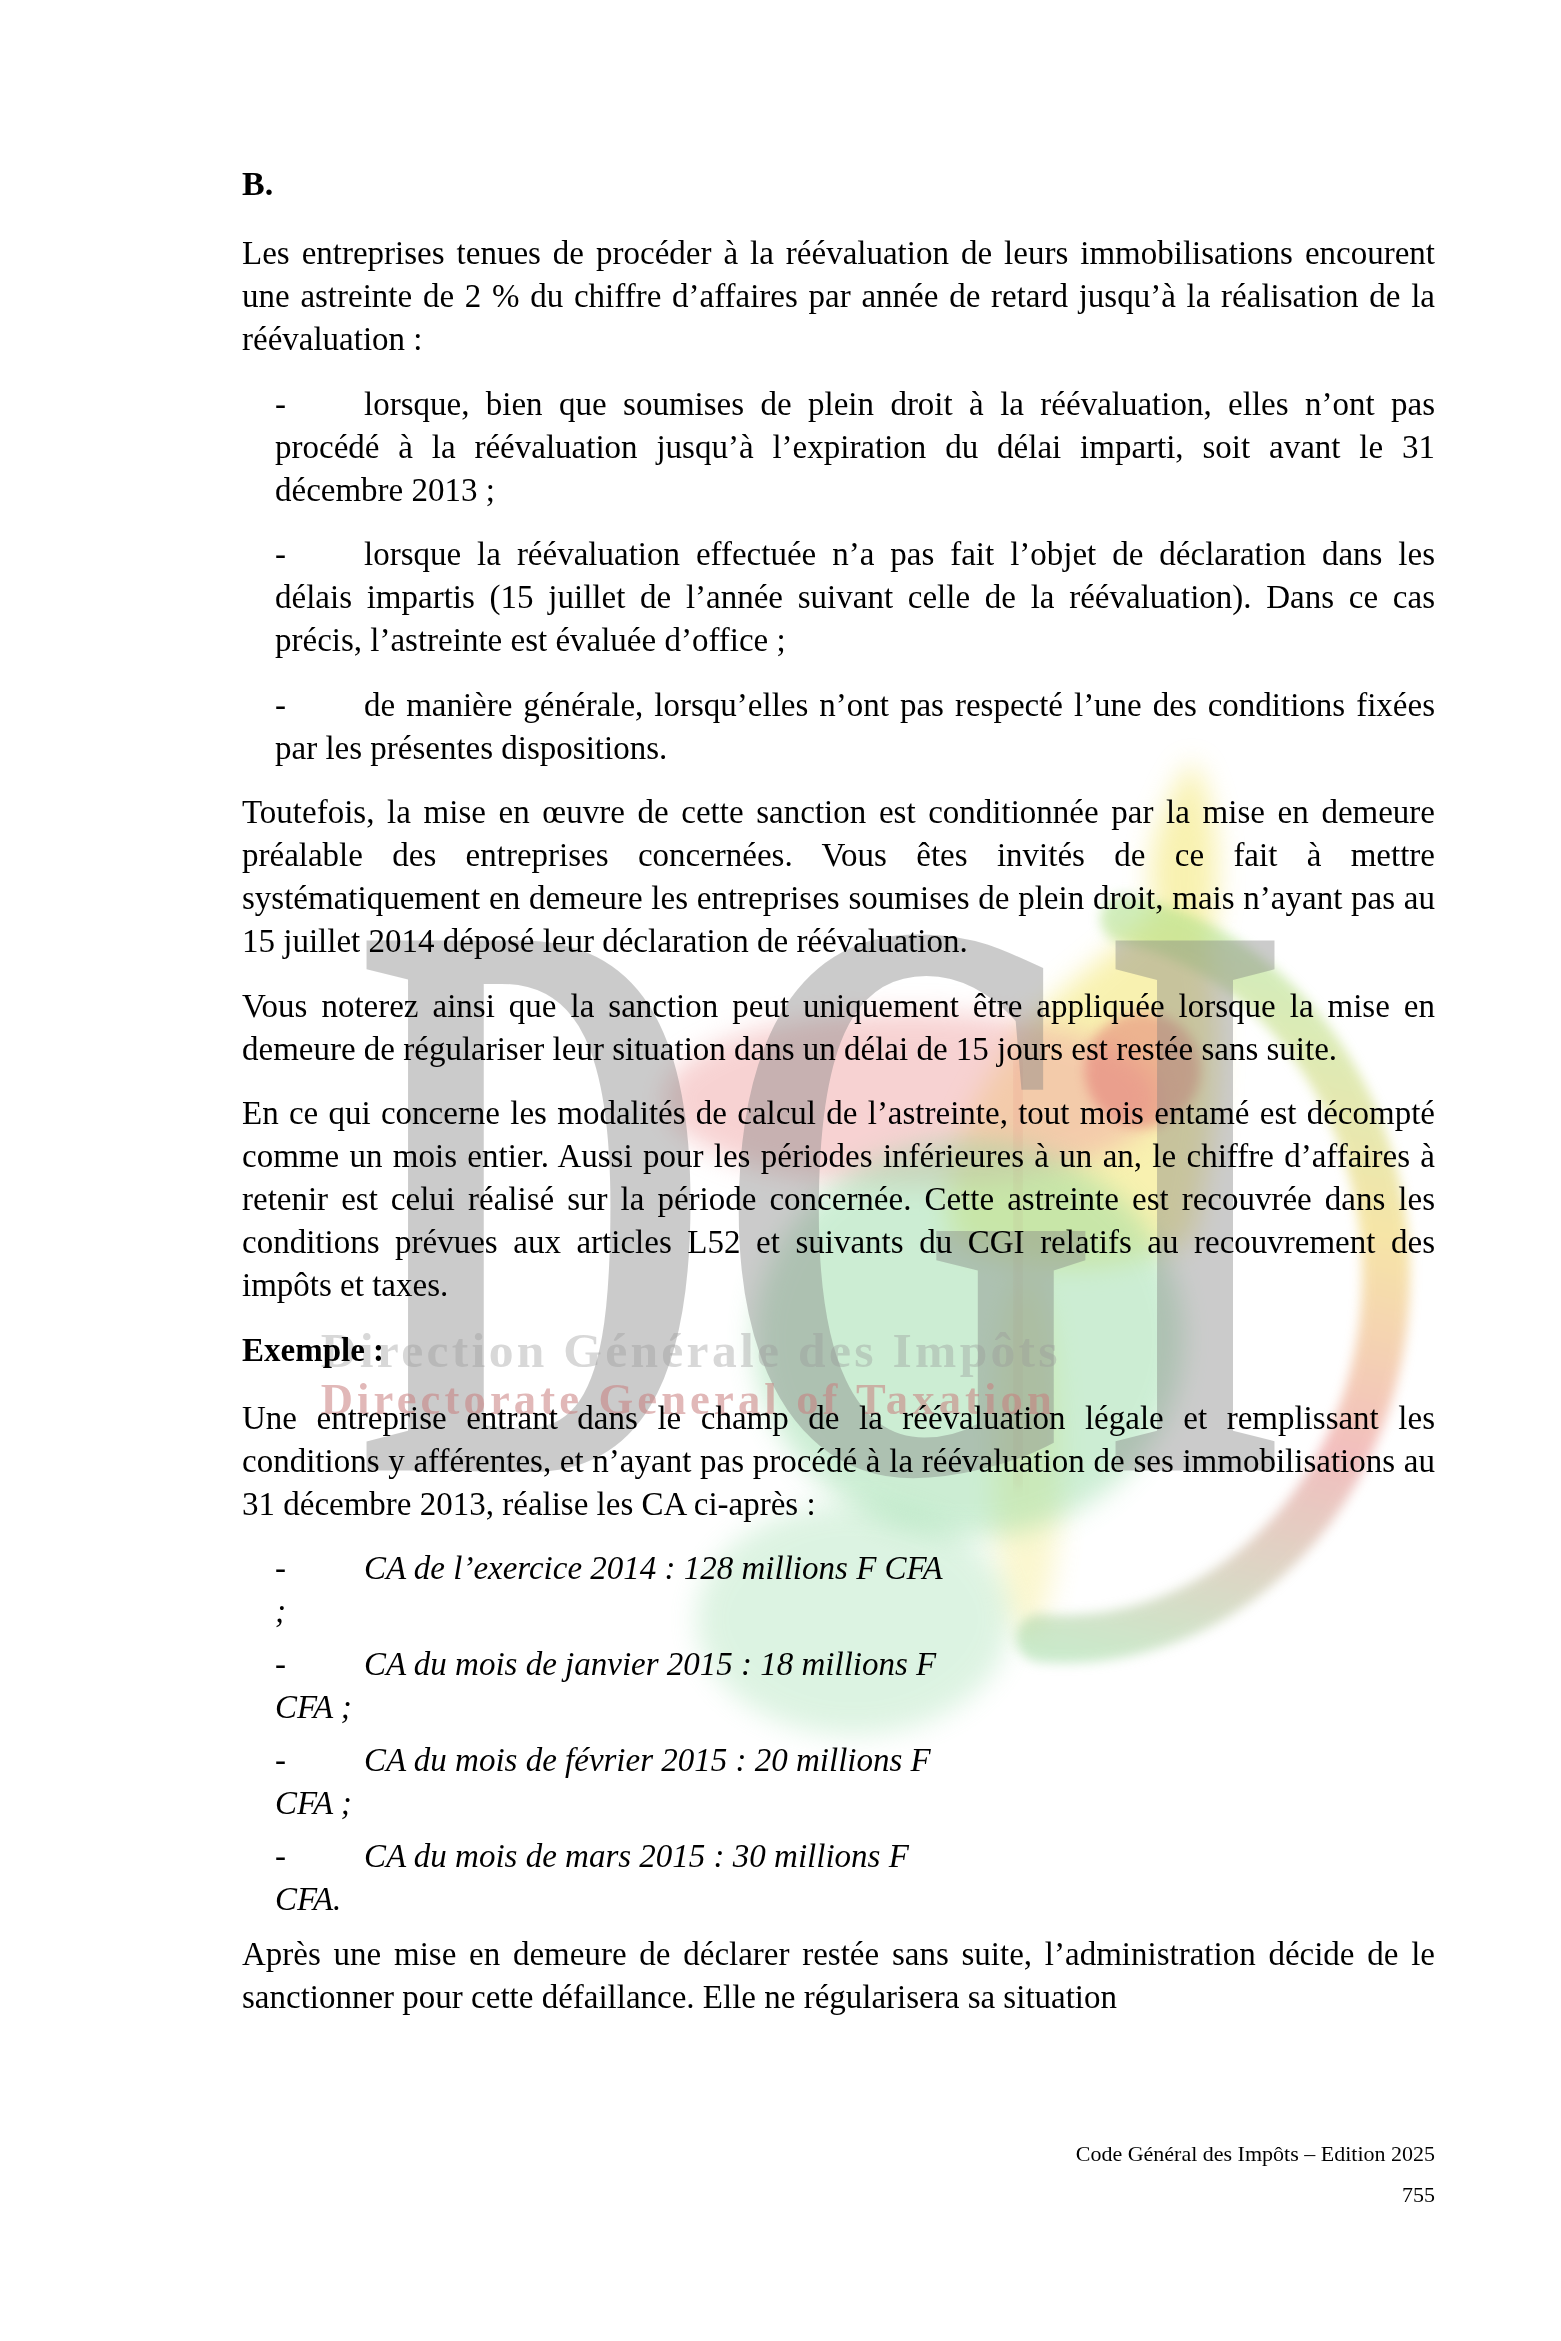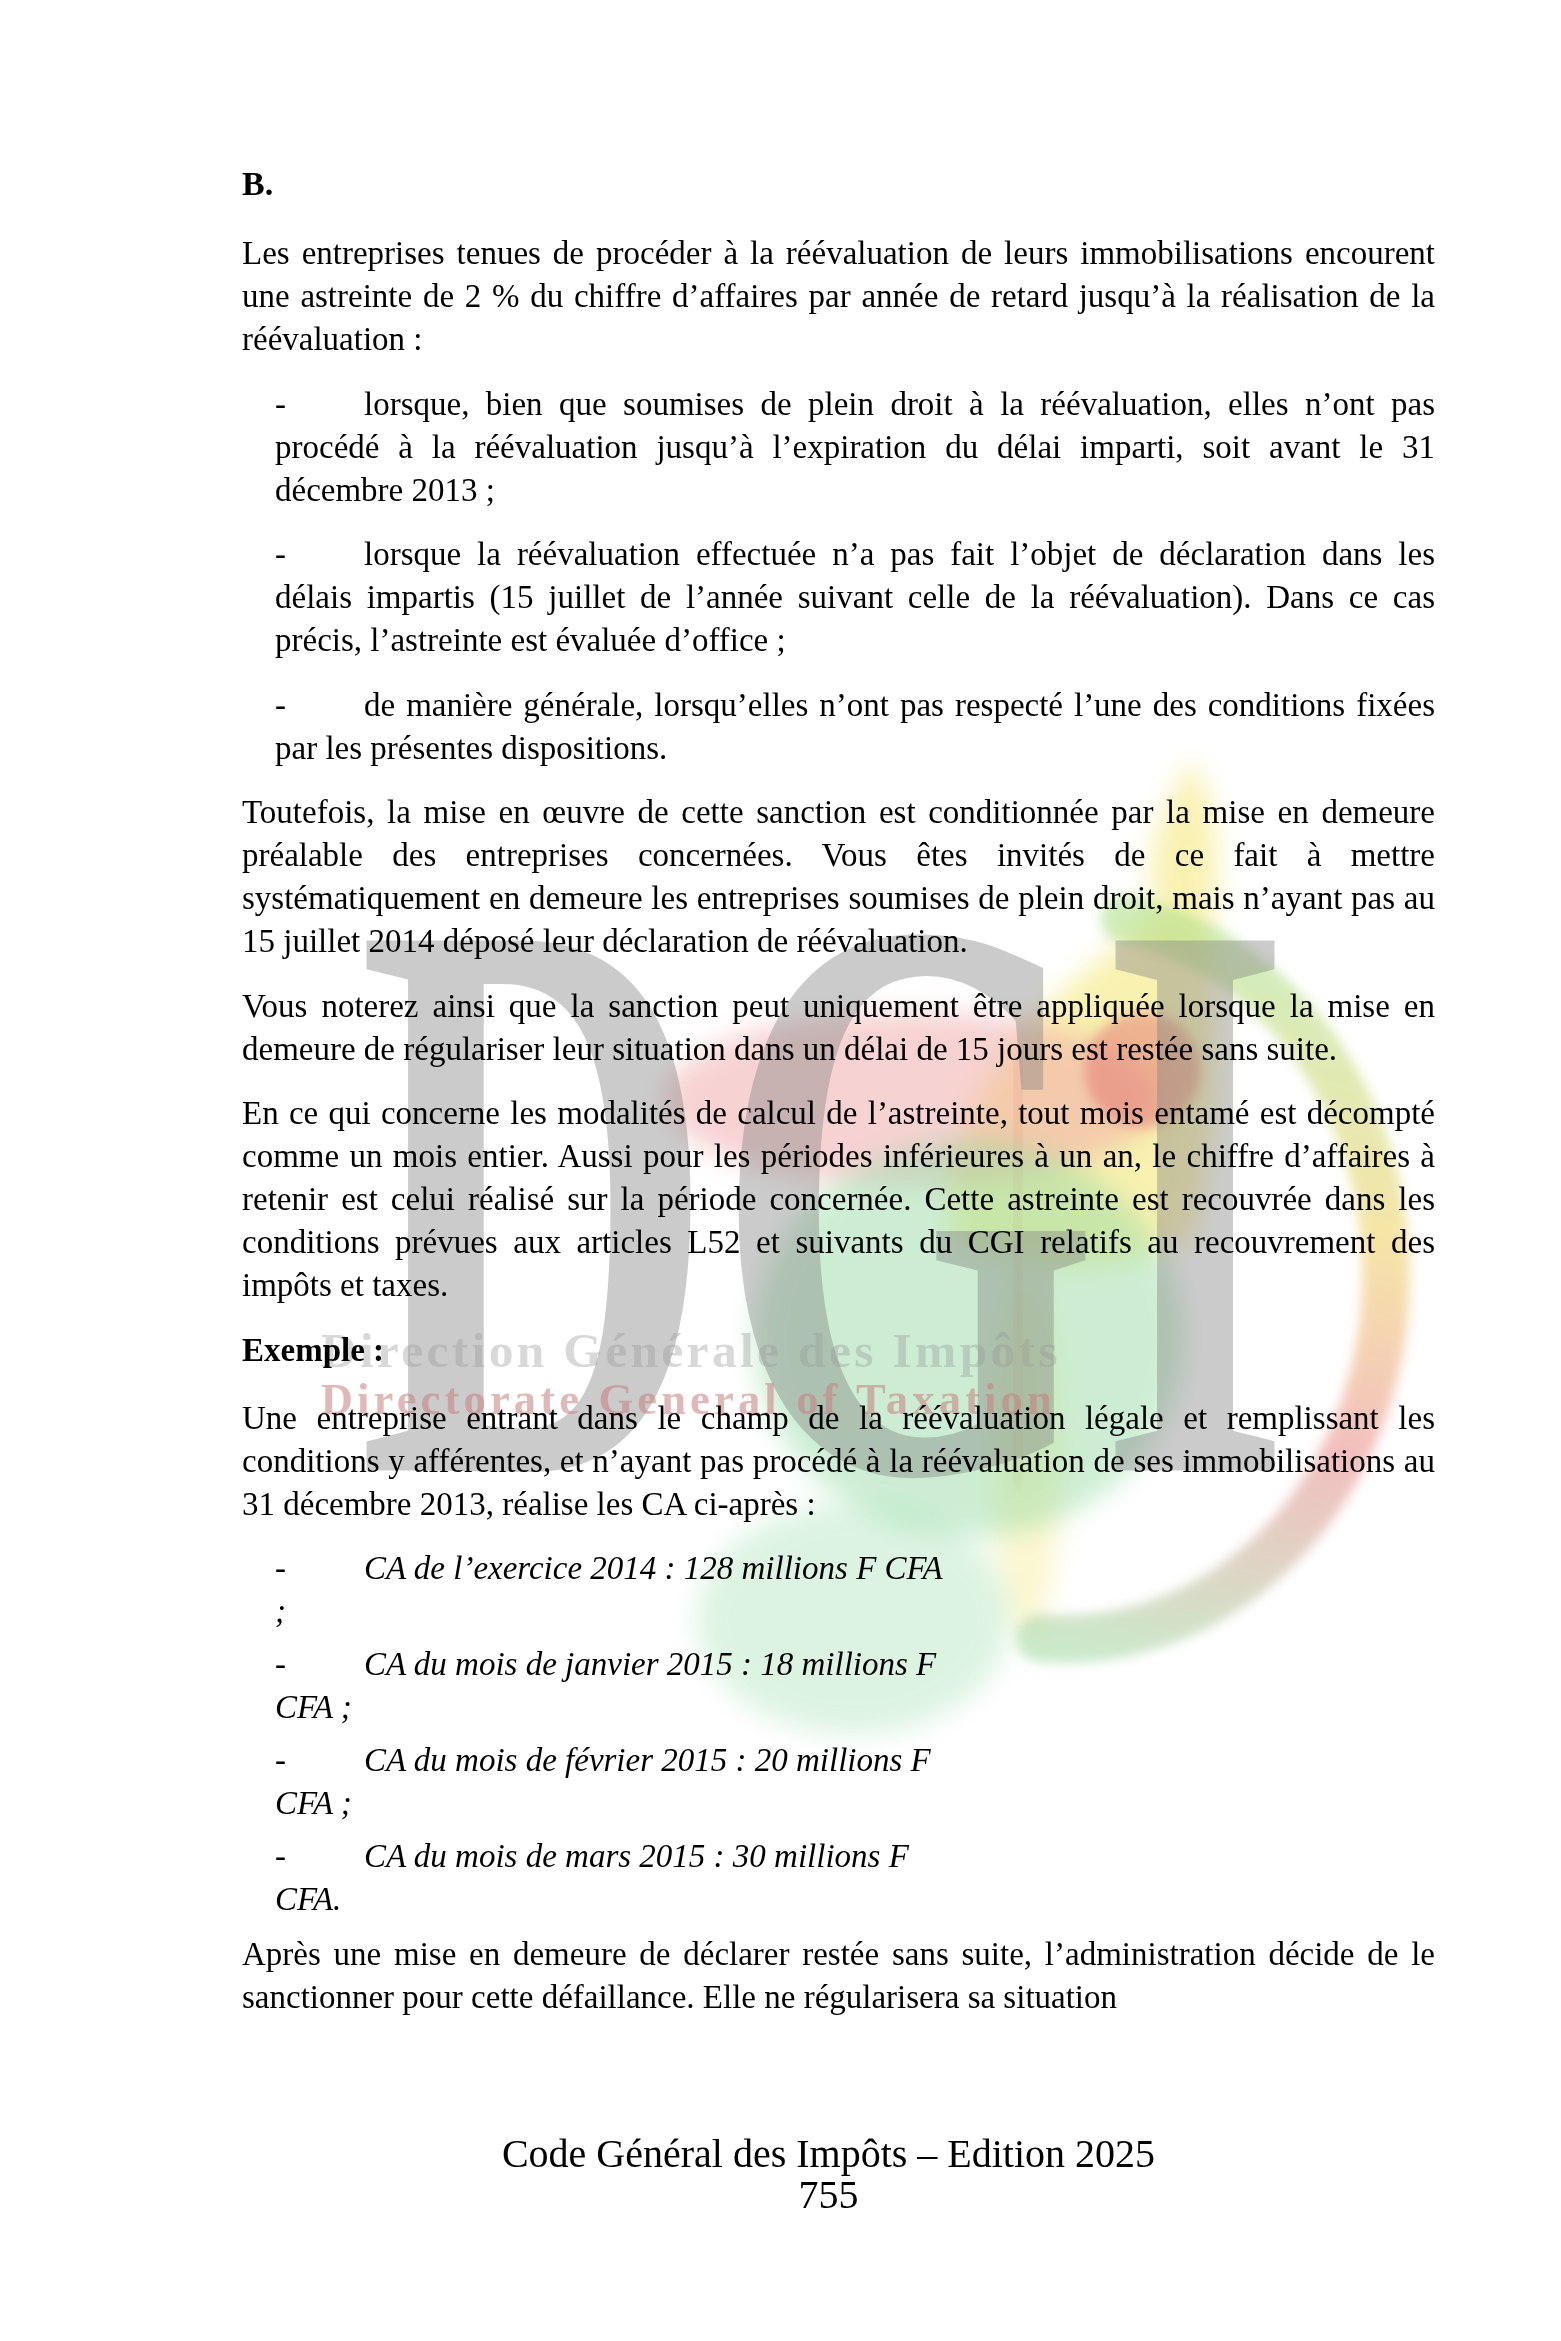--- a/index.html
+++ b/index.html
@@ -26,23 +26,23 @@
   .h-title { text-align:justify; text-align-last:justify; }
   .h-sub   { text-align:left; }
   p.body-par { margin:0 0 21.5px 0; text-align:justify; }
   p.bullet   { margin:0 0 21.5px 33px; text-align:justify; }
   .dash { display:inline-block; width:89px; }
   .example-label { font-weight:bold; margin:0 0 25px 0; }
   .ca-list { margin:0 0 11.6px 0; }
   .ca-item { margin:0 0 10px 33px; }
   .ca-line1, .ca-line2 { text-align:left;font-style:italic; }
   .footer {
-    position:absolute; left:232px; top:2133px; width:1193px;
-    z-index:2; text-align:center;
-    font-size:40px; line-height:41px;
+    position:absolute; left:242px; top:2133px; width:1193px;
+    z-index:2; text-align:right;
+    font-size:22px; line-height:41px;
   }
 </style>
 </head>
 <body>
 
 <div class="page">
 
   <div class="wm">
     <svg width="1561" height="2342" viewBox="0 0 1890 2835">
       <defs>

